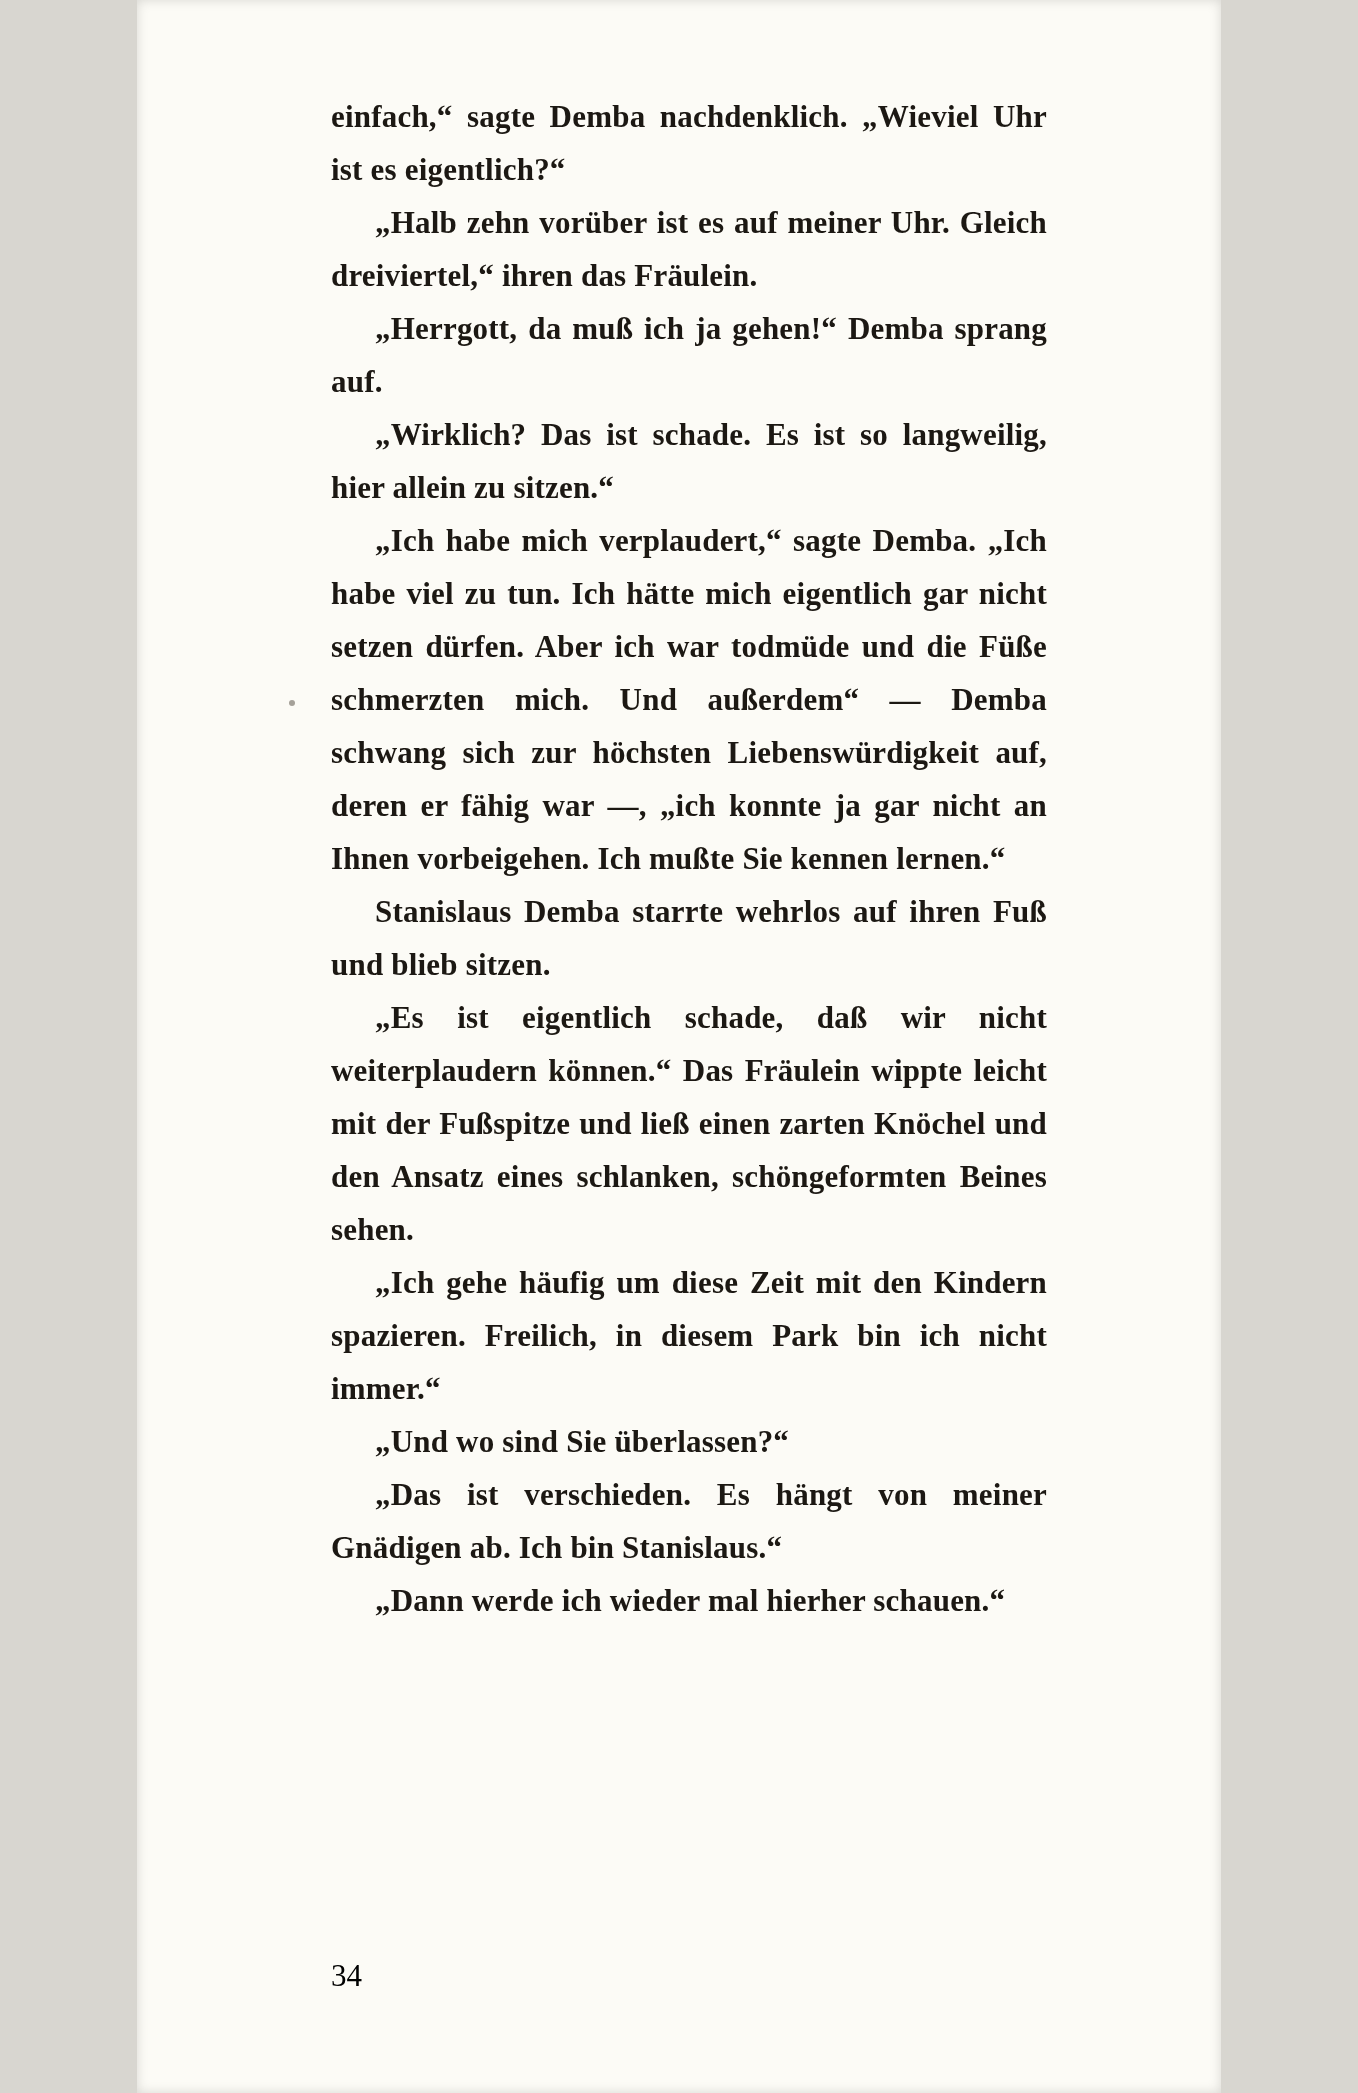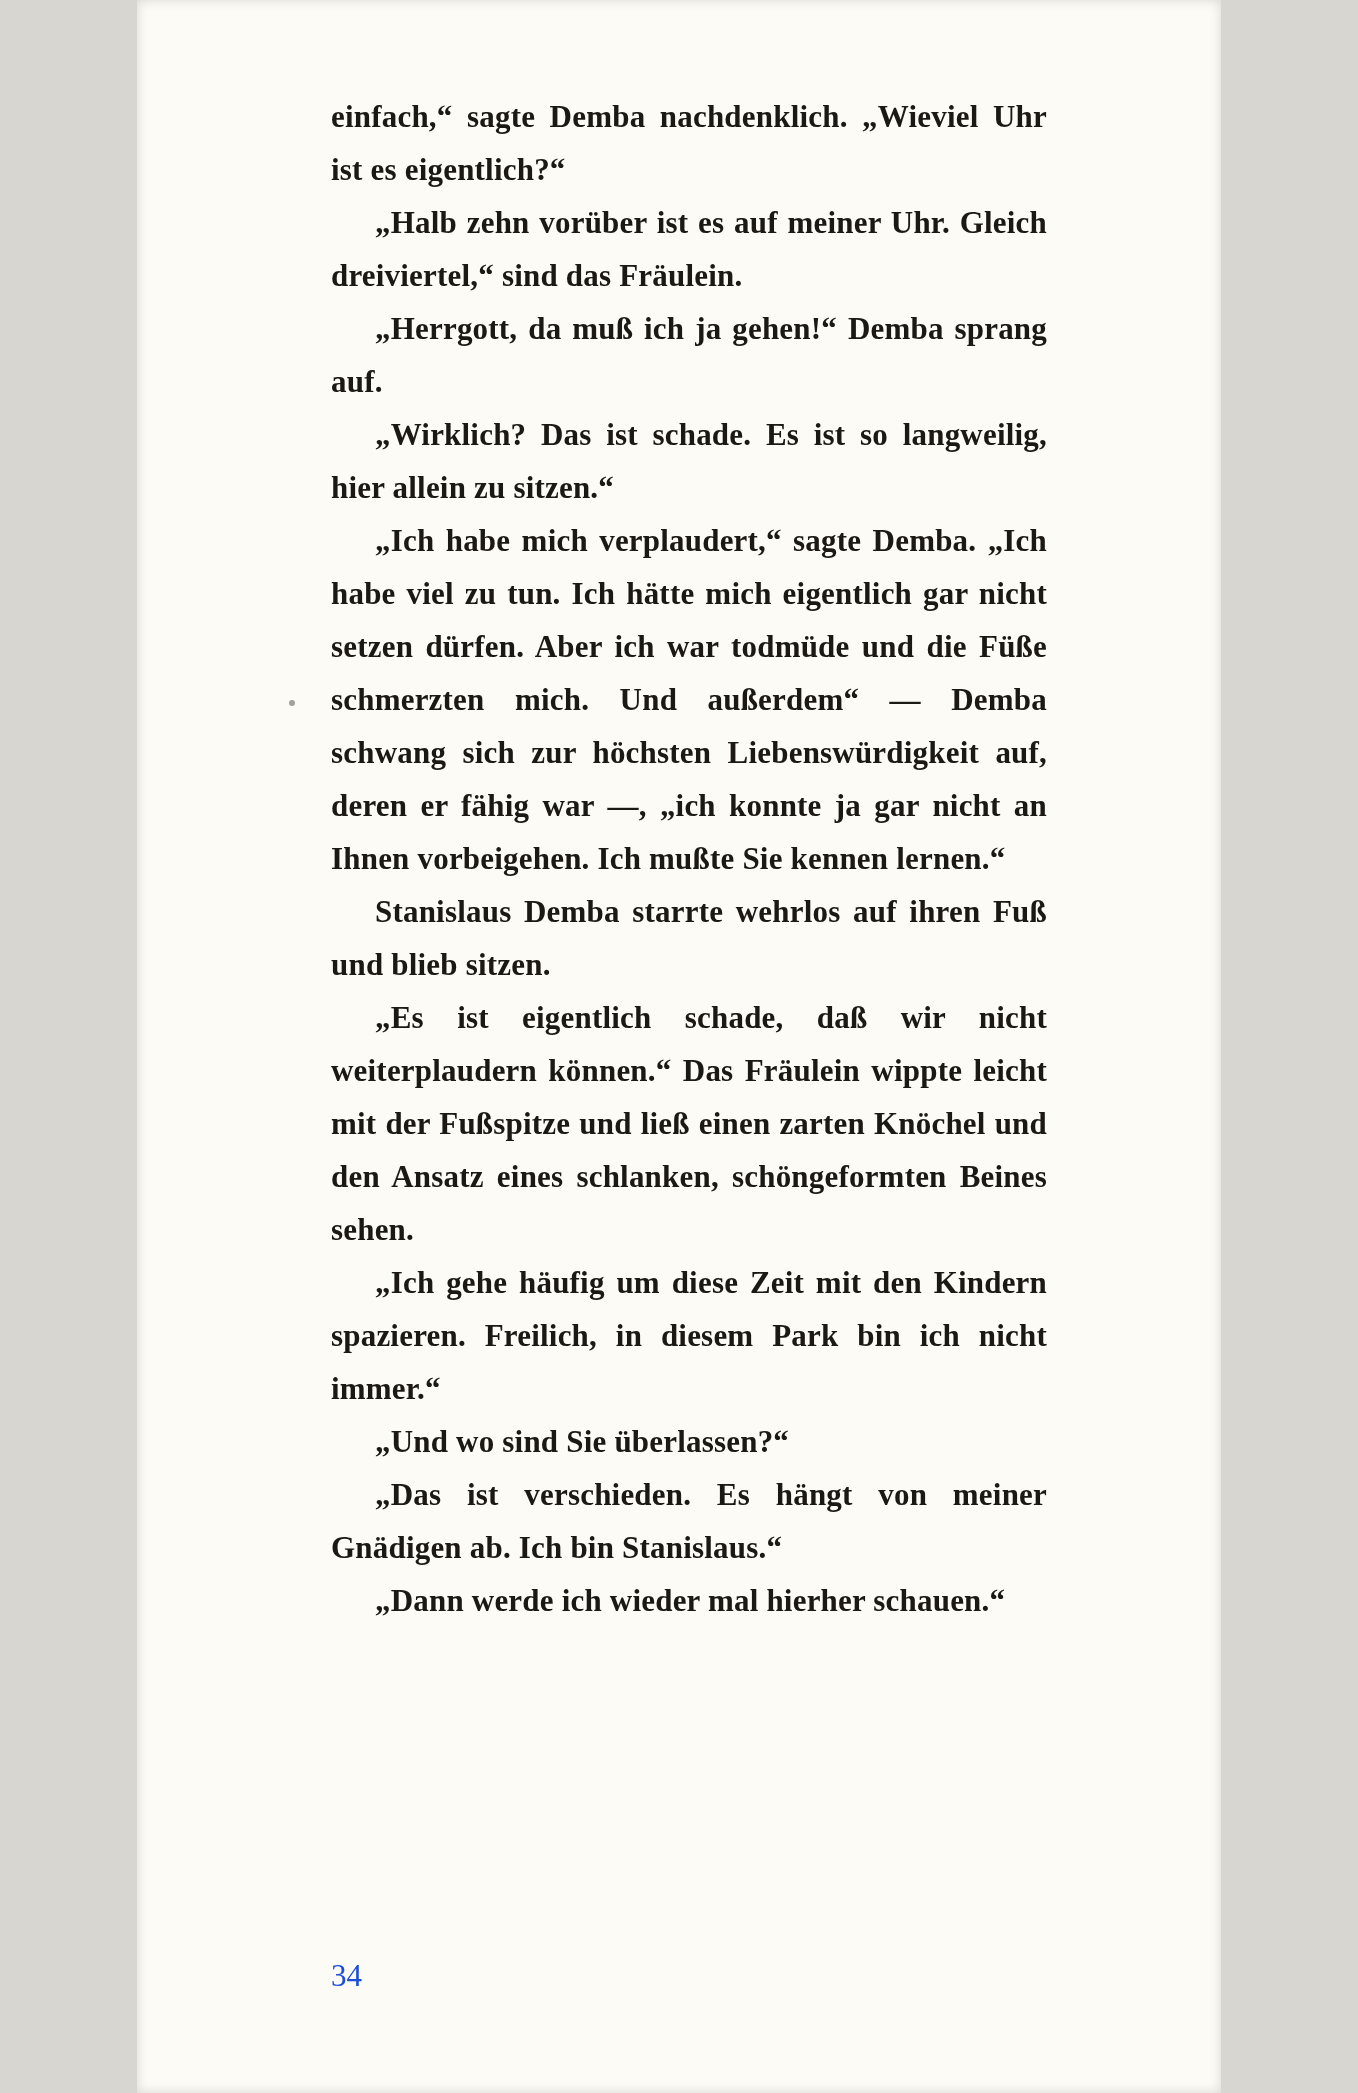--- a/index.html
+++ b/index.html
@@ -37,21 +37,21 @@
   .text-block p.continuation {
     text-indent: 0;
   }
   .page-number {
     position: absolute;
     left: 194px;
     top: 1958px;
     font-family: "Liberation Serif", "DejaVu Serif", serif;
     font-size: 31px;
     font-weight: normal;
-    color: #1d4ed8;
+    color: #000000;
   }
   .speck {
     position: absolute;
     left: 152px;
     top: 700px;
     width: 6px;
     height: 6px;
     border-radius: 50%;
     background: #6b655c;
     opacity: 0.6;
@@ -59,21 +59,21 @@
 </style>
 </head>
 <body>
 
 <div class="scan-page">
 
   <div class="speck"></div>
 
   <div class="text-block">
     <p class="continuation">einfach,“ sagte Demba nachdenklich. „Wieviel Uhr ist es eigentlich?“</p>
-    <p>„Halb zehn vorüber ist es auf meiner Uhr. Gleich dreiviertel,“ sind das Fräulein.</p>
+    <p>„Halb zehn vorüber ist es auf meiner Uhr. Gleich dreiviertel,“ ihren das Fräulein.</p>
     <p>„Herrgott, da muß ich ja gehen!“  Demba sprang auf.</p>
     <p>„Wirklich? Das ist schade. Es ist so langweilig, hier allein zu sitzen.“</p>
     <p>„Ich habe mich verplaudert,“ sagte Demba. „Ich habe viel zu tun. Ich hätte mich eigentlich gar nicht setzen dürfen. Aber ich war todmüde und die Füße schmerzten mich. Und außerdem“ — Demba schwang sich zur höchsten Liebenswürdigkeit auf, deren er fähig war —, „ich konnte ja gar nicht an Ihnen vorbeigehen. Ich mußte Sie kennen lernen.“</p>
     <p>Stanislaus Demba starrte wehrlos auf ihren Fuß und blieb sitzen.</p>
     <p>„Es ist eigentlich schade, daß wir nicht weiterplaudern können.“  Das Fräulein wippte leicht mit der Fußspitze und ließ einen zarten Knöchel und den Ansatz eines schlanken, schöngeformten Beines sehen.</p>
     <p>„Ich gehe häufig um diese Zeit mit den Kindern spazieren. Freilich, in diesem Park bin ich nicht immer.“</p>
     <p>„Und wo sind Sie überlassen?“</p>
     <p>„Das ist verschieden. Es hängt von meiner Gnädigen ab. Ich bin Stanislaus.“</p>
     <p>„Dann werde ich wieder mal hierher schauen.“</p>
   </div>

